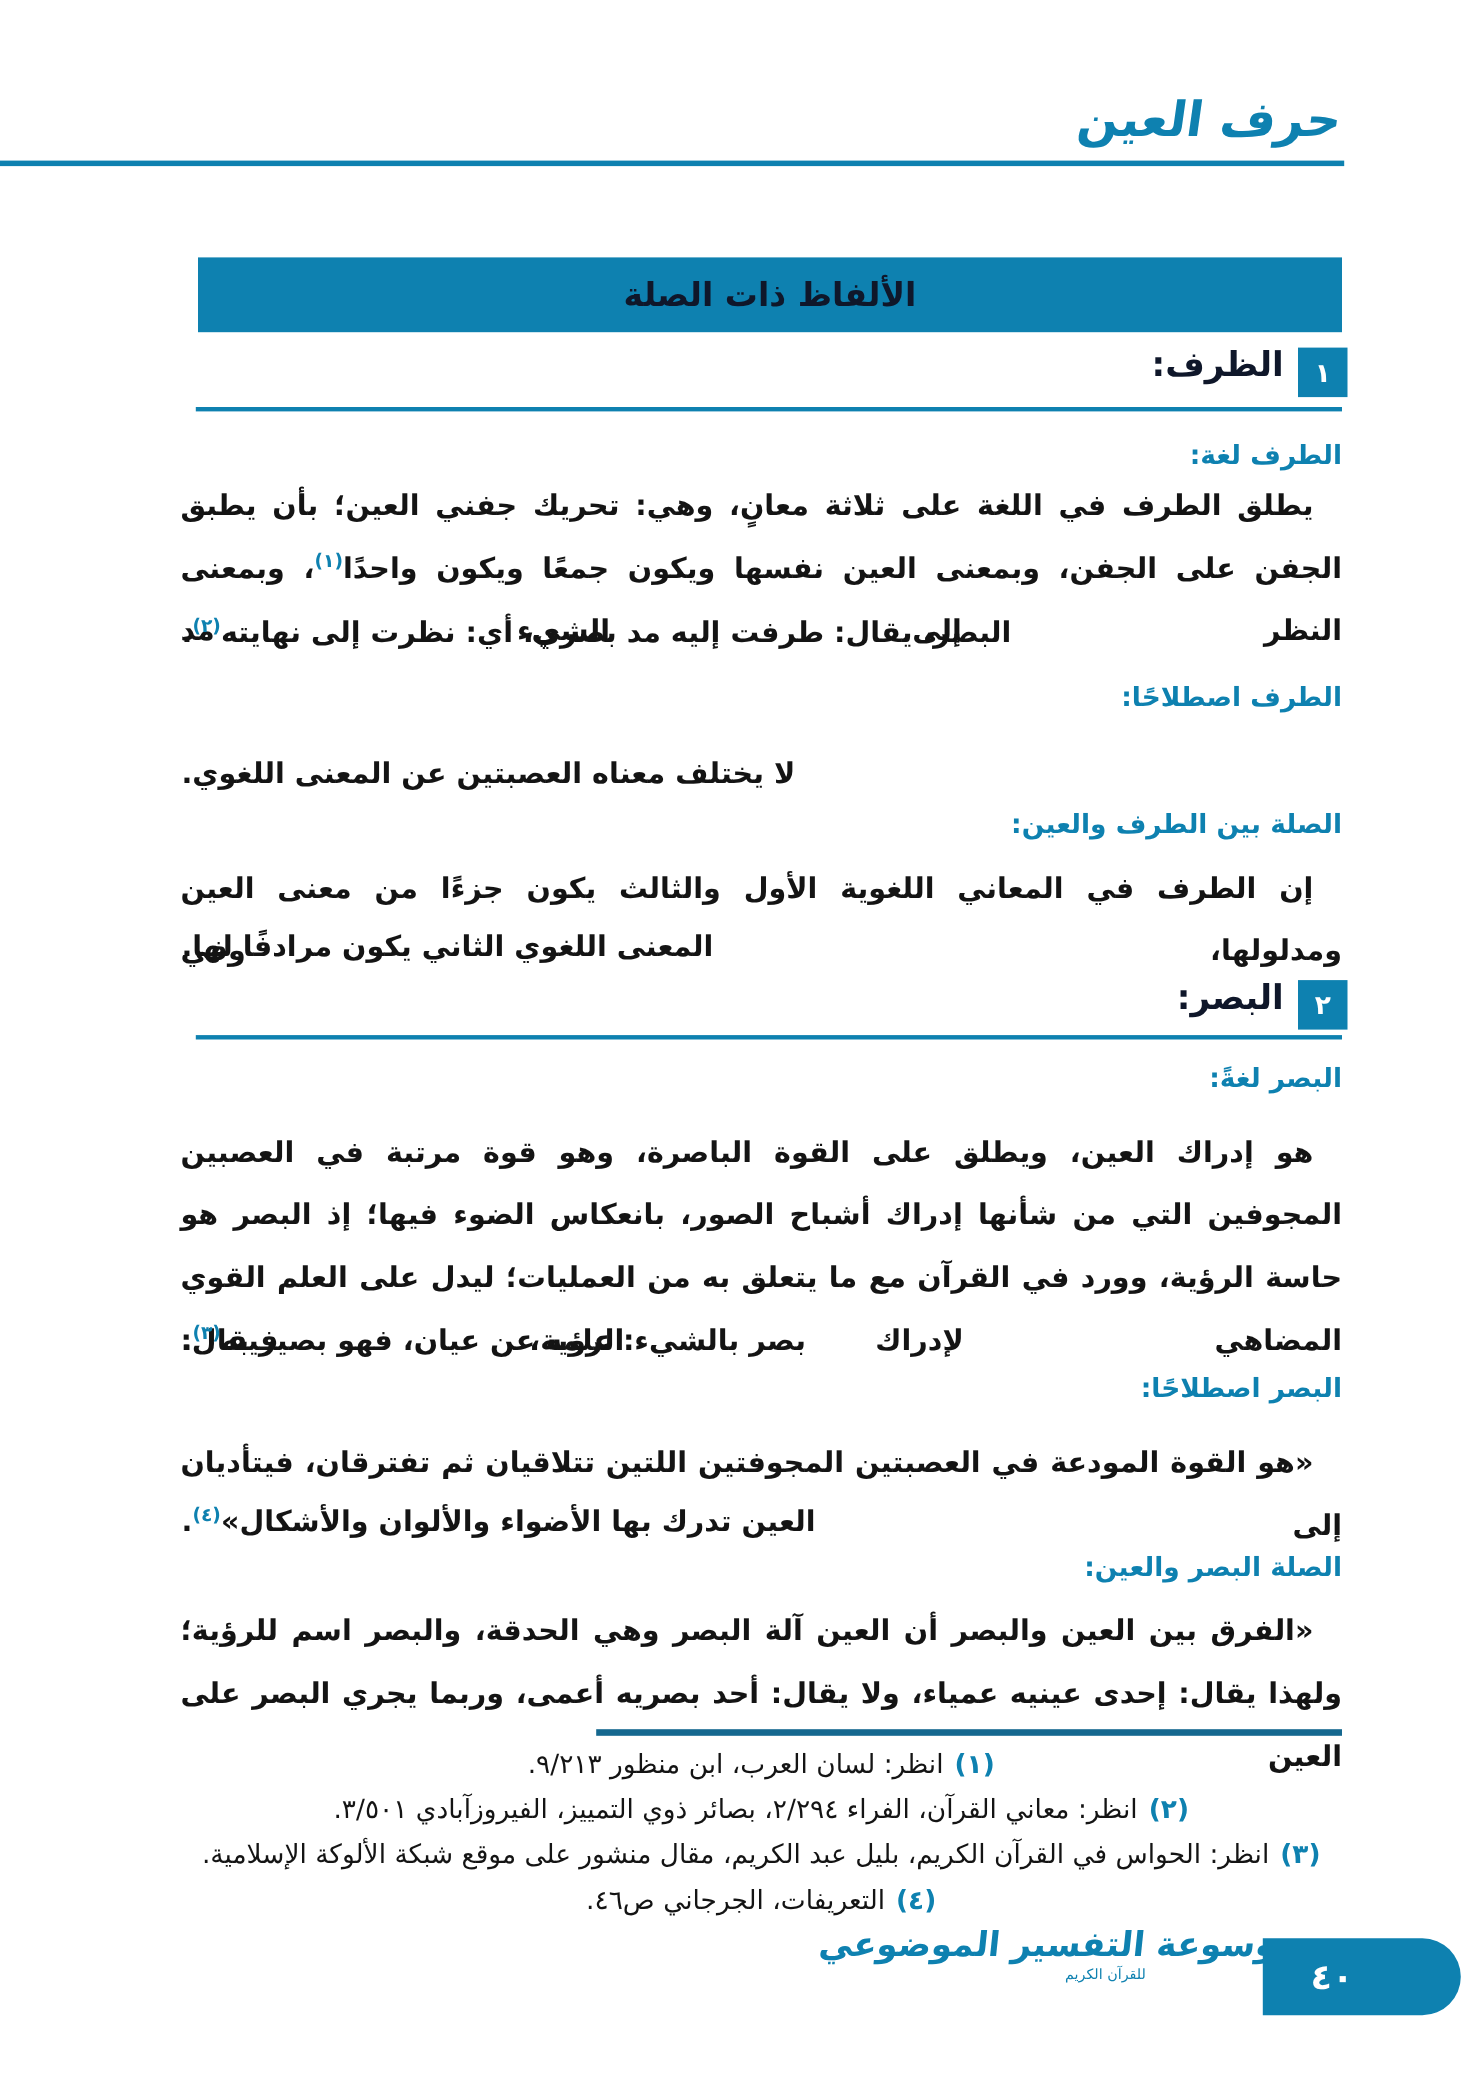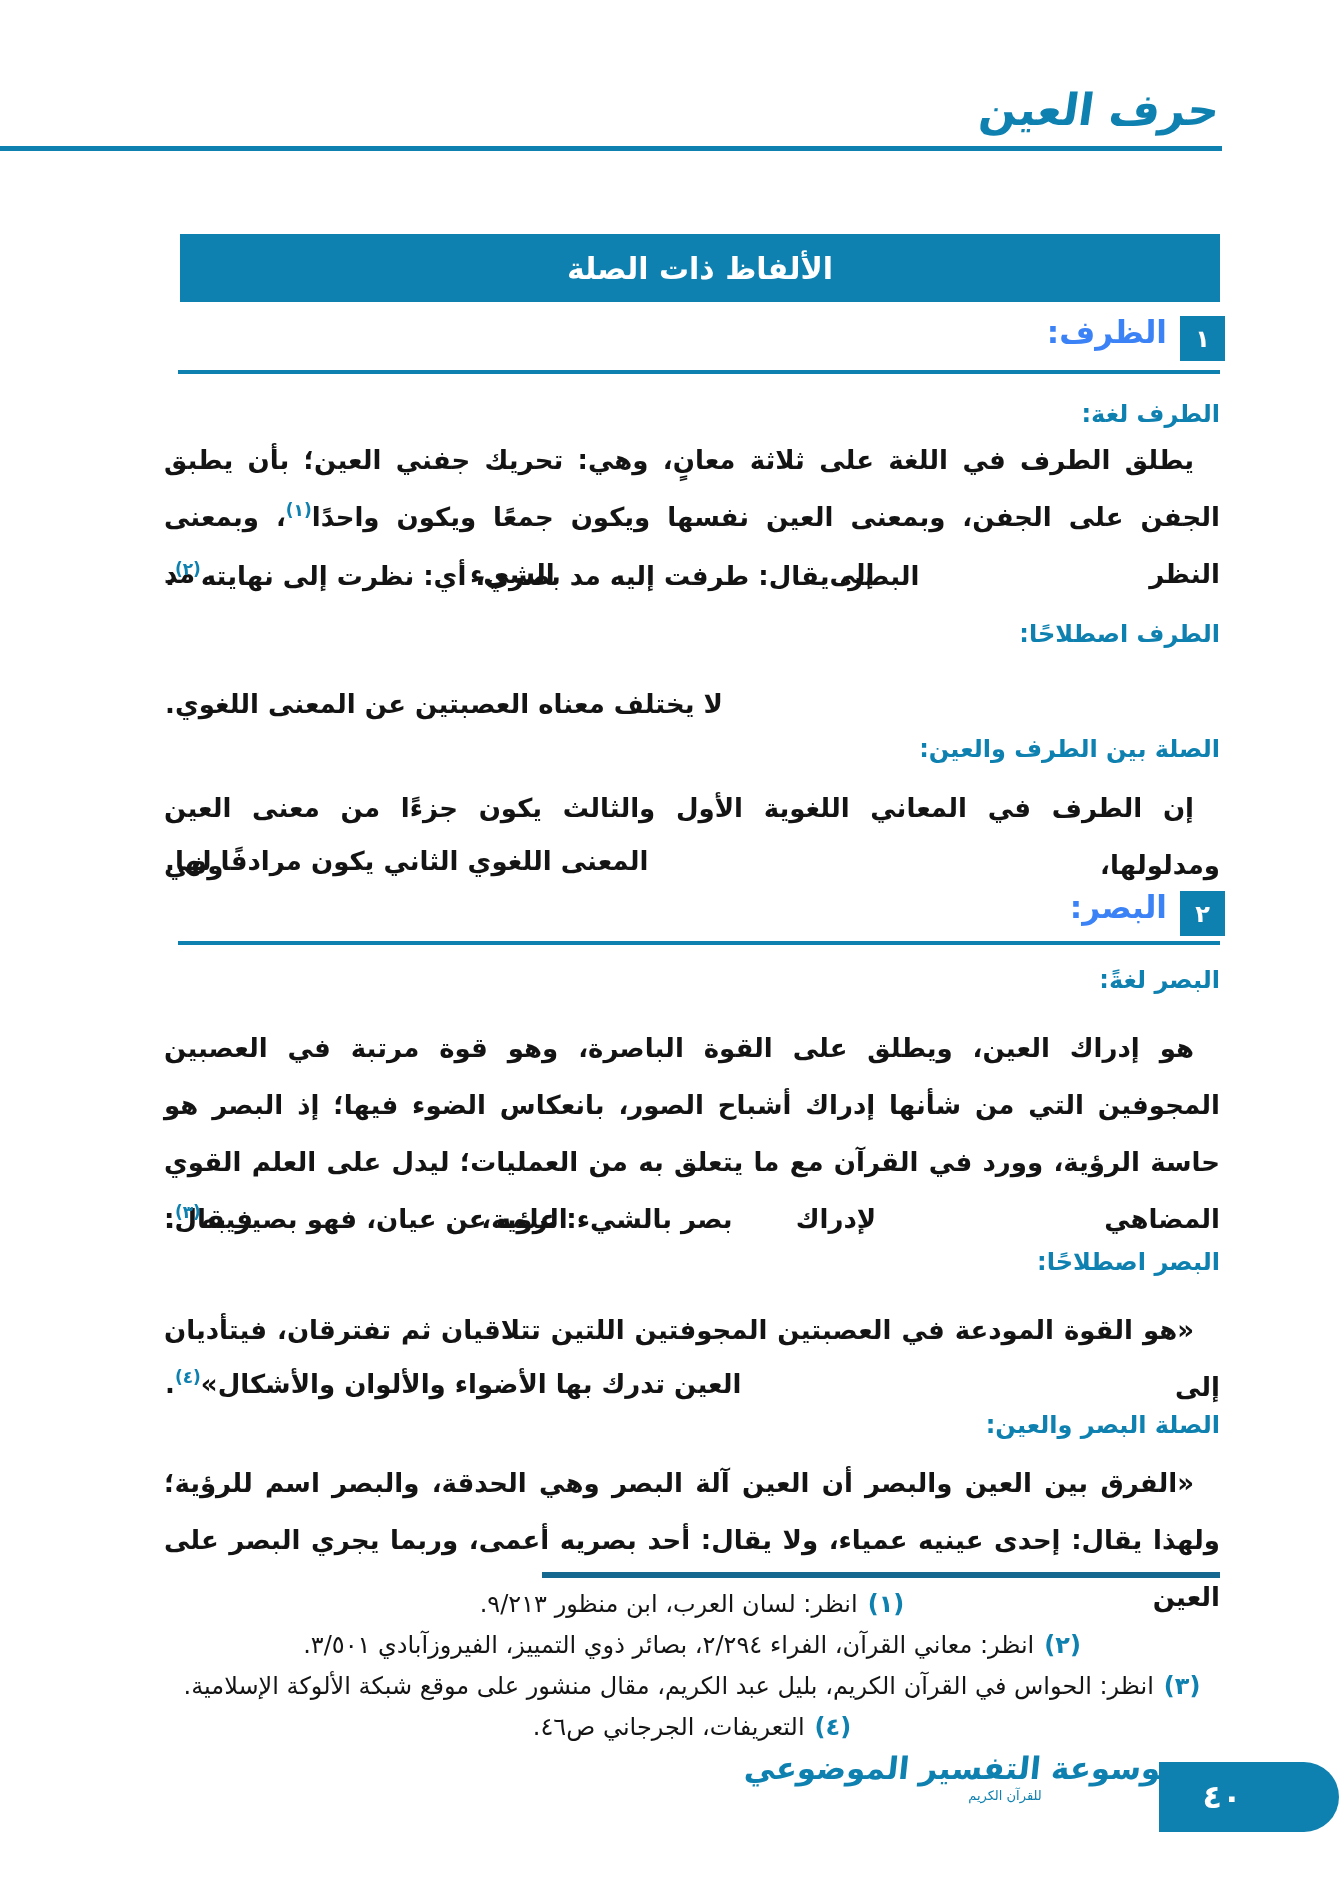--- a/index.html
+++ b/index.html
@@ -17,33 +17,33 @@
     color:#0e81b0;font-size:44px;font-weight:bold;
     transform:skewX(-8deg);
     white-space:nowrap;
   }
   .header-rule{
     position:absolute;top:146px;left:0;width:1222px;height:5px;
     background:#0e81b0;
   }
   .banner{
     position:absolute;top:234px;right:119px;width:1040px;height:68px;
-    background:#0e81b0;color:#ffffff;
+    background:#0e81b0;color:#0f172a;
     display:flex;align-items:center;justify-content:center;
     font-size:30px;font-weight:bold;
   }
   .num-box{
     position:absolute;right:114px;width:45px;height:45px;
     background:#0e81b0;color:#ffffff;
     display:flex;align-items:center;justify-content:center;
     font-size:24px;font-weight:bold;
   }
   .section-title{
     position:absolute;right:172px;
-    color:#3b82f6;font-size:31px;font-weight:bold;white-space:nowrap;
+    color:#0f172a;font-size:31px;font-weight:bold;white-space:nowrap;
   }
   .section-rule{
     position:absolute;right:119px;width:1042px;height:4px;background:#0e81b0;
   }
   .subheading{
     position:absolute;right:119px;
     color:#0e81b0;font-size:24px;font-weight:bold;white-space:nowrap;
   }
   .para-body{
     position:absolute;right:119px;width:1056px;
@@ -77,21 +77,21 @@
   .footnote-row{white-space:nowrap;text-align:center;}
   .fn-num{color:#0e81b0;font-weight:bold;margin-left:10px;}
   .fn-text{color:#141414;}
   .logo{
     position:absolute;top:1750px;left:830px;width:350px;
     text-align:center;color:#0e81b0;
   }
   .logo-line1{font-size:31px;font-weight:bold;transform:skewX(-6deg);white-space:nowrap;}
   .logo-line2{font-size:13px;font-weight:normal;margin-top:2px;white-space:nowrap;}
   .page-badge{
-    position:absolute;top:1762px;right:0;width:180px;height:70px;
+    position:absolute;top:1762px;right:11px;width:180px;height:70px;
     background:#0e81b0;border-radius:0 35px 35px 0;
   }
   .page-badge .num{
     position:absolute;left:28px;top:0;width:70px;height:70px;
     display:flex;align-items:center;justify-content:center;
     color:#ffffff;font-size:32px;font-weight:bold;
   }
 </style>
 </head>
 <body>

